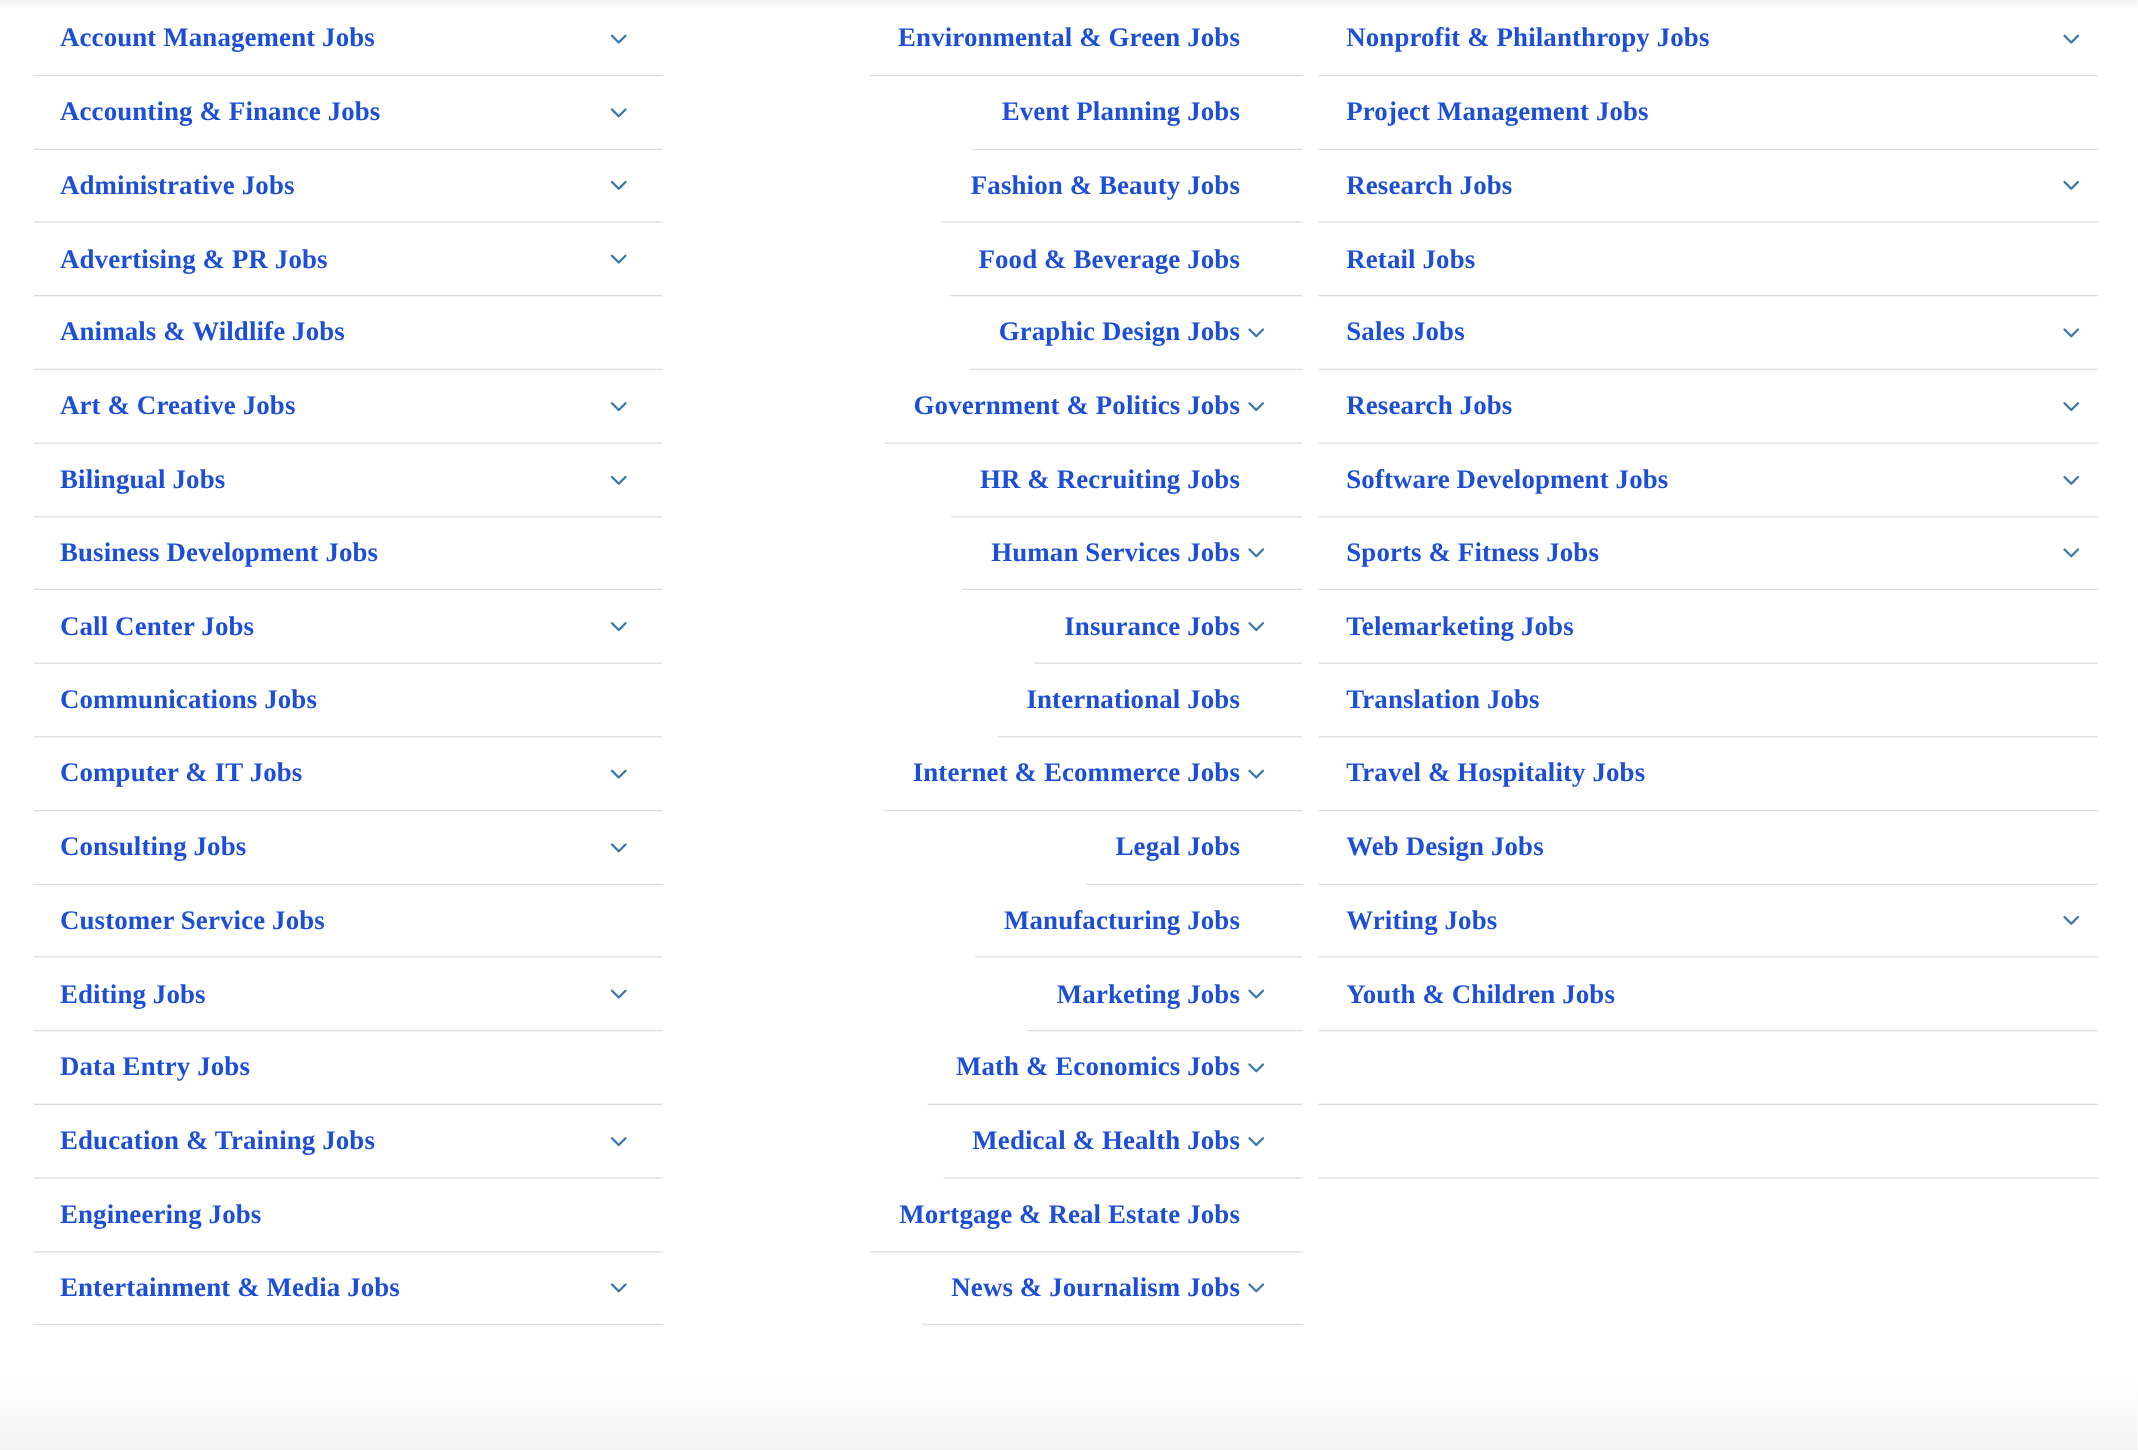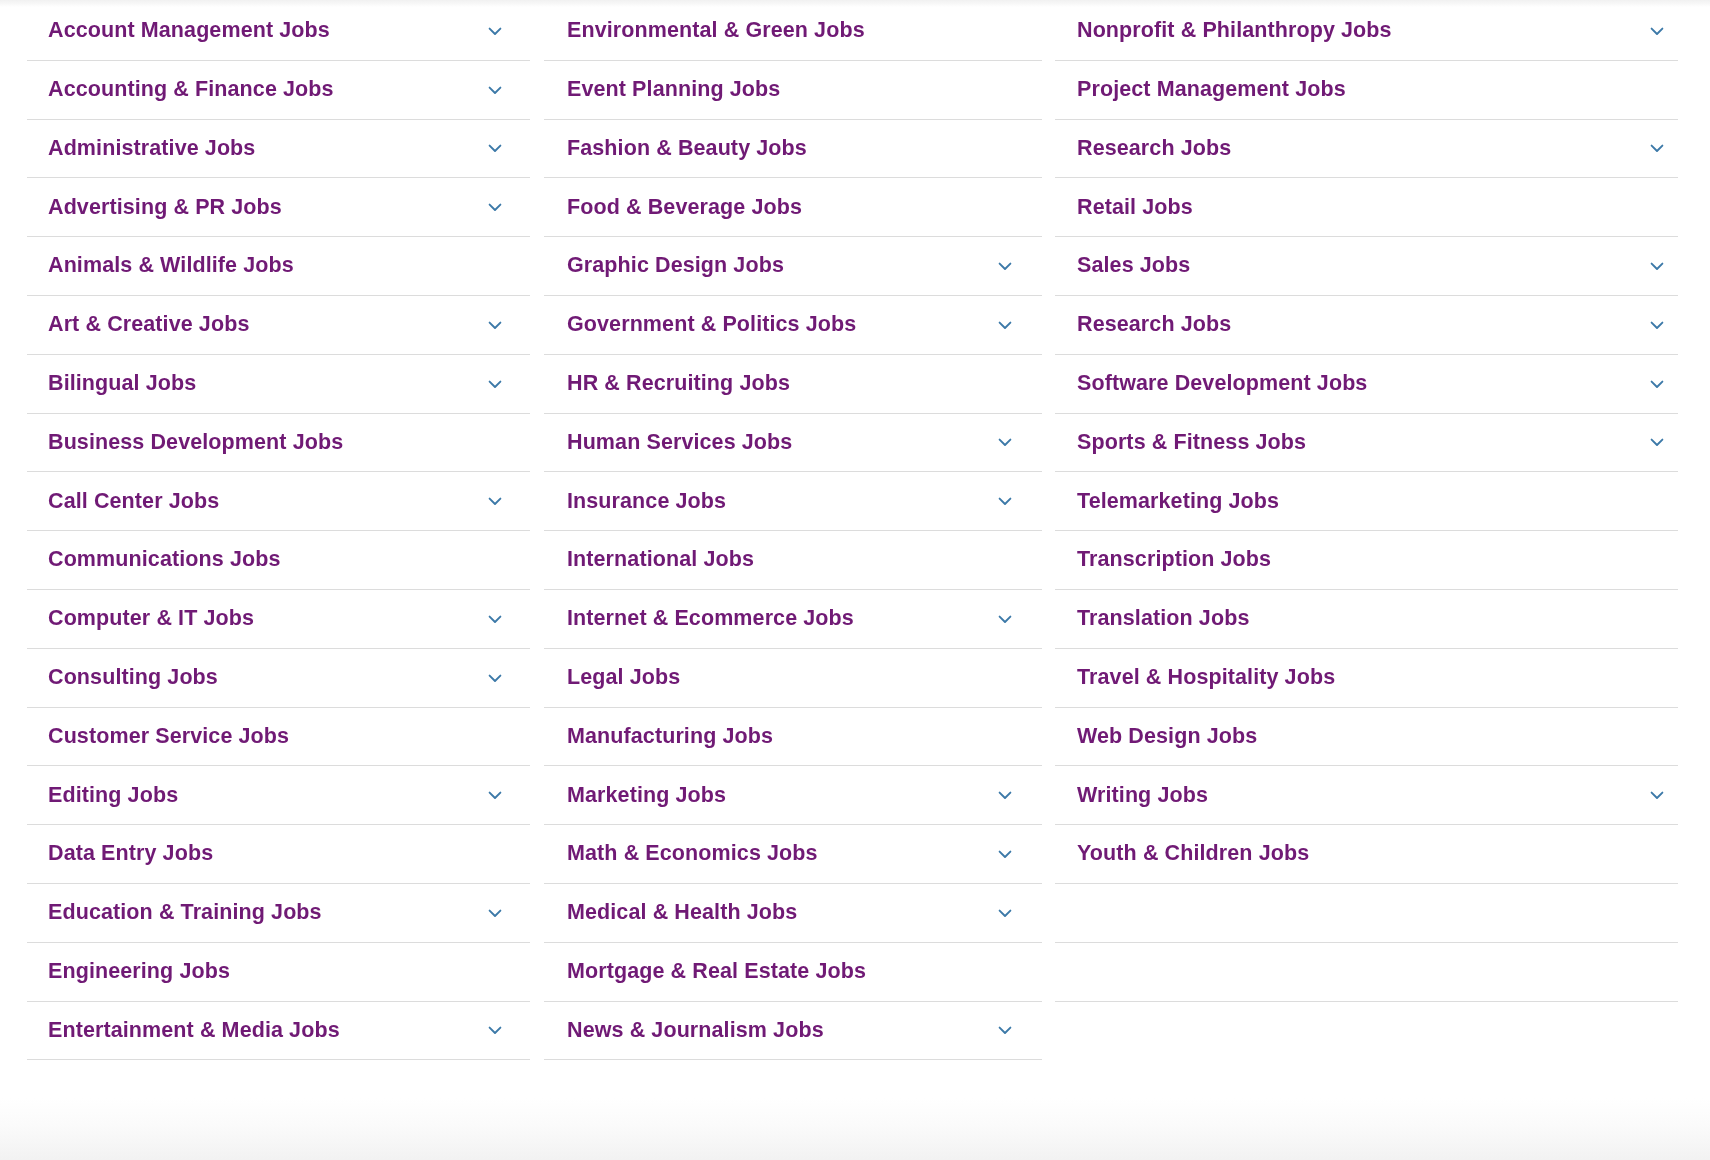--- a/index.html
+++ b/index.html
@@ -51,21 +51,21 @@
     display: flex;
     flex-direction: column;
   }
 
   .col-1 { width: 530px; }
   .col-2 { width: 512px; }
   .col-3 { width: 668px; }
 
   
   .col-1 .col-inner { padding-left: 27px; padding-right: 0px; }
-  .col-2 .col-inner { padding-left: 14px; padding-right: 0px; }
+  .col-2 .col-inner { padding-left: 14px; padding-right: 0px; align-items: flex-end; }
   .col-3 .col-inner { padding-left: 13px; padding-right: 32px; }
 
   .col-inner { display: flex; flex-direction: column; }
 
   .category-row {
     position: relative;
     display: flex;
     align-items: center;
     justify-content: space-between;
     height: 58.8px;
@@ -77,27 +77,28 @@
   }
 
   .col-2 .category-row { padding-left: 23px; }
   .col-3 .category-row { padding-left: 22px; }
 
   .category-row.is-empty {
     cursor: default;
   }
 
   .category-label {
-    color: #701a75;
+    color: #1d4ed8;
     font-size: 21.5px;
     font-weight: 700;
     letter-spacing: 0.1px;
     line-height: 1;
     white-space: nowrap;
     user-select: none;
+    font-family: Liberation Serif, serif;
   }
 
   .chevron-slot {
     width: 26px;
     height: 26px;
     flex: 0 0 26px;
     display: flex;
     align-items: center;
     justify-content: center;
   }
@@ -486,28 +487,20 @@
           </div>
           <div class="category-row">
             <span class="category-label">Telemarketing Jobs</span>
             <span class="chevron-slot hidden">
               <svg width="20" height="20" viewBox="0 0 20 20" fill="none">
                 <path d="M4.6 7.6 L10 13 L15.4 7.6" stroke="#3c79a8" stroke-width="1.9" stroke-linecap="round" stroke-linejoin="round"></path>
               </svg>
             </span>
           </div>
           <div class="category-row">
-            <span class="category-label">Transcription Jobs</span>
-            <span class="chevron-slot hidden">
-              <svg width="20" height="20" viewBox="0 0 20 20" fill="none">
-                <path d="M4.6 7.6 L10 13 L15.4 7.6" stroke="#3c79a8" stroke-width="1.9" stroke-linecap="round" stroke-linejoin="round"></path>
-              </svg>
-            </span>
-          </div>
-          <div class="category-row">
             <span class="category-label">Translation Jobs</span>
             <span class="chevron-slot hidden">
               <svg width="20" height="20" viewBox="0 0 20 20" fill="none">
                 <path d="M4.6 7.6 L10 13 L15.4 7.6" stroke="#3c79a8" stroke-width="1.9" stroke-linecap="round" stroke-linejoin="round"></path>
               </svg>
             </span>
           </div>
           <div class="category-row">
             <span class="category-label">Travel &amp; Hospitality Jobs</span>
             <span class="chevron-slot hidden">

